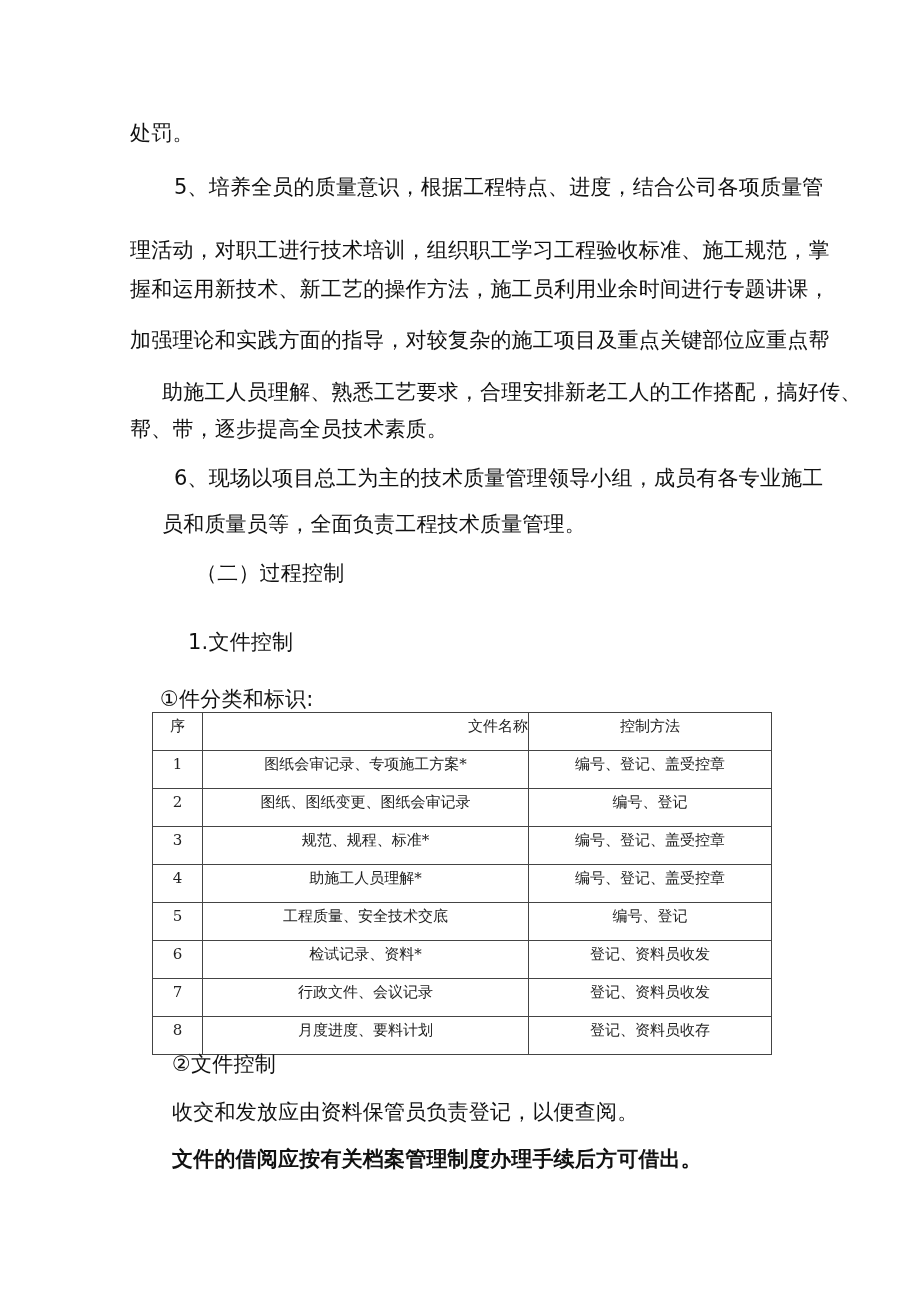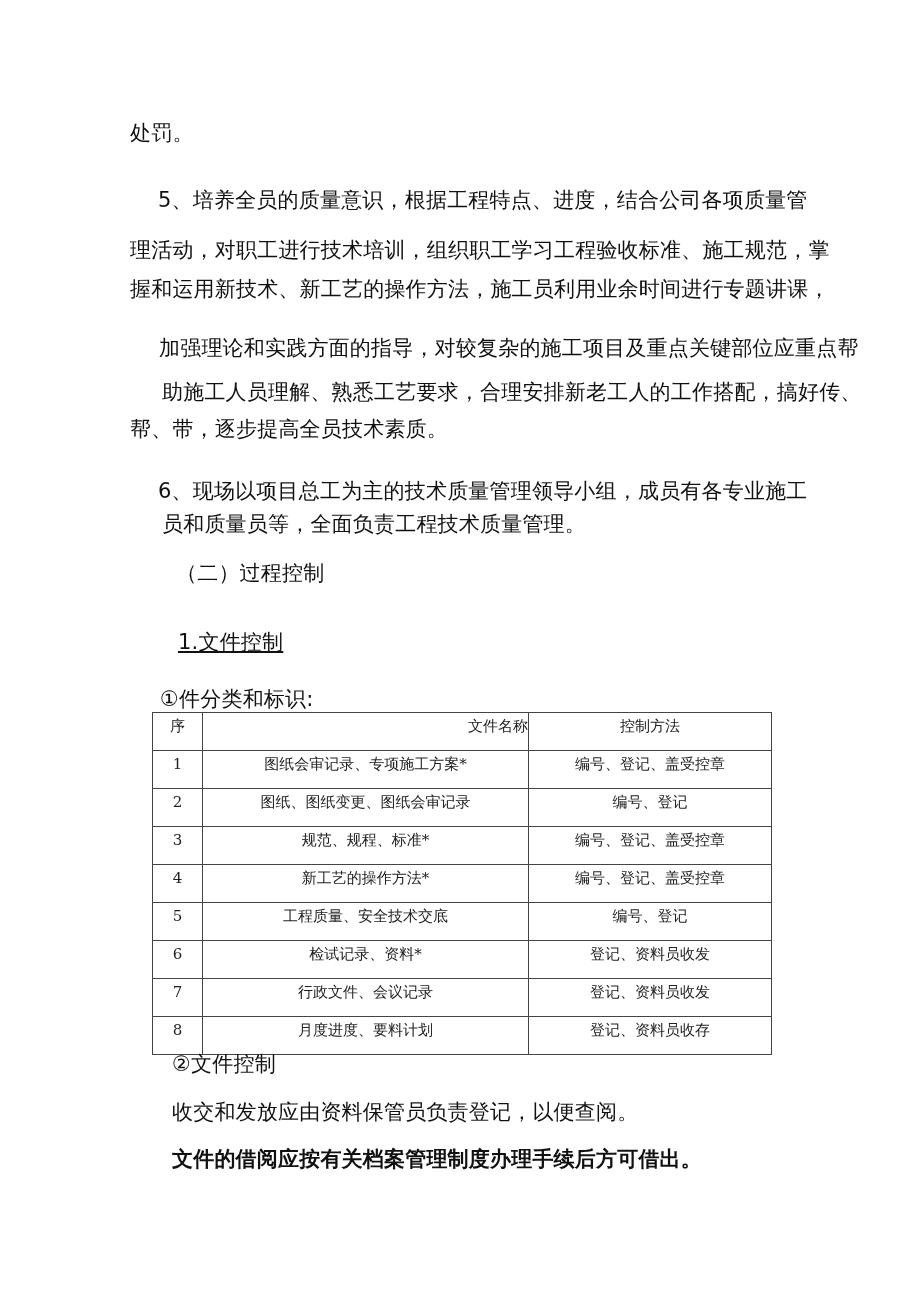--- a/index.html
+++ b/index.html
@@ -1,49 +1,49 @@
 <!DOCTYPE html>
 <html><head>
 <meta charset="utf-8">
 <style>
   html, body { margin:0; padding:0; background:#ffffff; }
   body { width:920px; height:1301px; position:relative; overflow:hidden;
          font-family:"DejaVu Sans","Liberation Sans",sans-serif; color:#111; }
   .line { position:absolute; left:130px; font-size:21px; line-height:24px; white-space:nowrap; letter-spacing:0.2px; }
-  .indent { left:158px;margin-top:13px; }
+  .indent { left:174px; }
   .heading2 { left:176px; }
-  .heading3 { left:178px;text-decoration:underline; }
+  .heading3 { left:188px; }
   .circ { left:160px; }
   .body2 { left:172px; }
 
   table.doc { position:absolute; left:152px; top:712px; width:620px; border-collapse:collapse;
               font-family:"DejaVu Serif","Liberation Serif",serif; font-size:15px; color:#222; }
   table.doc td, table.doc th { border:1px solid #444; height:34px; padding:0; vertical-align:top;
               font-weight:normal; text-align:center; line-height:20px; padding-top:3px; }
   table.doc .c0 { width:49px; }
   table.doc .c1 { width:325px;text-align:right; }
   table.doc .c2 { width:242px; }
 </style>
 </head>
 <body>
 
 <div>
   <div class="line" style="top:121px;">处罚。</div>
 
   <div class="line indent" style="top:175px;">5、培养全员的质量意识，根据工程特点、进度，结合公司各项质量管</div>
   <div class="line" style="top:238px;">理活动，对职工进行技术培训，组织职工学习工程验收标准、施工规范，掌</div>
   <div class="line" style="top:277px;">握和运用新技术、新工艺的操作方法，施工员利用业余时间进行专题讲课，</div>
-  <div class="line" style="top:336px;margin-left:29px;">加强理论和实践方面的指导，对较复杂的施工项目及重点关键部位应重点帮</div>
+  <div class="line" style="top:328px;">加强理论和实践方面的指导，对较复杂的施工项目及重点关键部位应重点帮</div>
   <div class="line" style="top:380px;margin-left:32px;">助施工人员理解、熟悉工艺要求，合理安排新老工人的工作搭配，搞好传、</div>
   <div class="line" style="top:417px;">帮、带，逐步提高全员技术素质。</div>
 
   <div class="line indent" style="top:466px;">6、现场以项目总工为主的技术质量管理领导小组，成员有各专业施工</div>
   <div class="line" style="top:512px;margin-left:32px;">员和质量员等，全面负责工程技术质量管理。</div>
 
-  <div class="line heading2" style="top:561px;">（二）过程控制</div>
+  <div class="line heading2" style="top:561px;margin-left:20px;">（二）过程控制</div>
   <div class="line heading3" style="top:630px;">1.文件控制</div>
   <div class="line circ" style="top:687px;">①件分类和标识:</div>
 
   <table class="doc">
     <thead>
       <tr>
         <th class="c0">序</th>
         <th class="c1">文件名称</th>
         <th class="c2">控制方法</th>
       </tr>
@@ -59,21 +59,21 @@
         <td>图纸、图纸变更、图纸会审记录</td>
         <td>编号、登记</td>
       </tr>
       <tr>
         <td>3</td>
         <td>规范、规程、标准*</td>
         <td>编号、登记、盖受控章</td>
       </tr>
       <tr>
         <td>4</td>
-        <td>新工艺的操作方法*</td>
+        <td>助施工人员理解*</td>
         <td>编号、登记、盖受控章</td>
       </tr>
       <tr>
         <td>5</td>
         <td>工程质量、安全技术交底</td>
         <td>编号、登记</td>
       </tr>
       <tr>
         <td>6</td>
         <td>检试记录、资料*</td>

